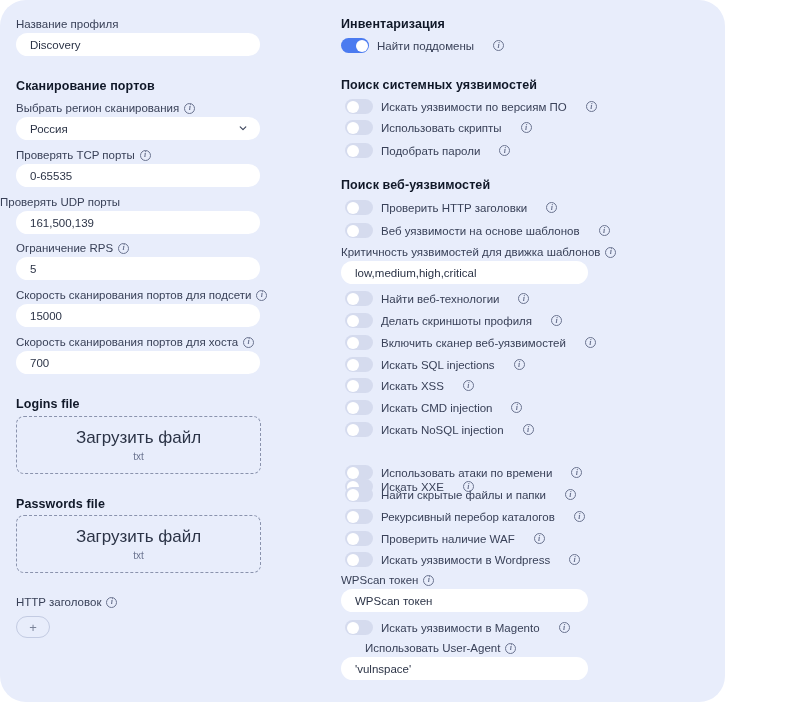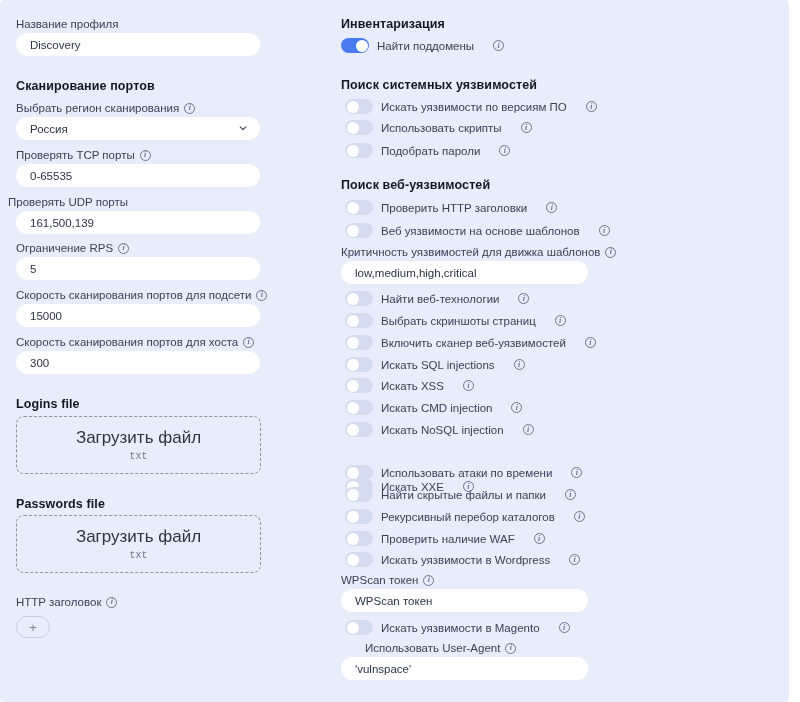--- a/index.html
+++ b/index.html
@@ -11,24 +11,24 @@
   body {
     width: 800px;
     height: 702px;
     font-family: "Liberation Sans", "DejaVu Sans", sans-serif;
     overflow: hidden;
   }
   .card {
     position: absolute;
     left: 0;
     top: 0;
-    width: 789px;
+    width: 725px;
     height: 702px;
     background: #e8edfb;
-    border-radius: 4px;
+    border-radius: 26px;
     box-sizing: border-box;
     overflow: hidden;
   }
   .col {
     position: absolute;
     top: 0;
   }
   .col-left  { left: 0;   width: 330px; }
   .col-right { left: 330px; width: 463px; }
 
@@ -136,21 +136,20 @@
     gap: 3px;
     box-sizing: border-box;
   }
   .upload .u-main {
     font-size: 17px;
     color: #2b3346;
   }
   .upload .u-sub {
     font-size: 10px;
     color: #6b7490;
-    font-family: Liberation Mono, monospace;
   }
 
   
   .add-btn {
     width: 34px;
     height: 22px;
     border: 1px solid #c3cbe2;
     border-radius: 999px;
     display: flex;
     align-items: center;
@@ -193,21 +192,21 @@
     </div>
 
     <div class="p field-label" style="left:16px; top:148px;">
       <span>Проверять TCP порты</span>
       <span class="info-icon">i</span>
     </div>
     <div class="p input" style="left:16px; top:164px; width:244px;">
       <span>0-65535</span>
     </div>
 
-    <div class="p field-label" style="left:8px; top:195px;flex-direction:column;">
+    <div class="p field-label" style="left:0; top:195px;flex-direction:column;">
       <span>Проверять UDP порты</span>
       <span class="info-icon">i</span>
     </div>
     <div class="p input" style="left:16px; top:211px; width:244px;">
       <span>161,500,139</span>
     </div>
 
     <div class="p field-label" style="left:16px; top:241px;">
       <span>Ограничение RPS</span>
       <span class="info-icon">i</span>
@@ -222,21 +221,21 @@
     </div>
     <div class="p input" style="left:16px; top:304px; width:244px;">
       <span>15000</span>
     </div>
 
     <div class="p field-label" style="left:16px; top:335px;">
       <span>Скорость сканирования портов для хоста</span>
       <span class="info-icon">i</span>
     </div>
     <div class="p input" style="left:16px; top:351px; width:244px;">
-      <span>300</span>
+      <span>700</span>
     </div>
 
     <div class="p section-title" style="left:16px; top:397px;">Logins file</div>
     <div class="p upload" style="left:16px; top:416px; width:245px;">
       <div class="u-main">Загрузить файл</div>
       <div class="u-sub">txt</div>
     </div>
 
     <div class="p section-title" style="left:16px; top:497px;">Passwords file</div>
     <div class="p upload" style="left:16px; top:515px; width:245px;">
@@ -337,21 +336,21 @@
         <span>Найти веб-технологии</span>
         <span class="info-icon">i</span>
       </div>
     </div>
 
     <div class="p toggle-row" style="left:15px; top:313px;">
       <div class="toggle">
           <div class="knob"></div>
         </div>
       <div class="toggle-label">
-        <span>Выбрать скриншоты страниц</span>
+        <span>Делать скриншоты профиля</span>
         <span class="info-icon">i</span>
       </div>
     </div>
 
     <div class="p toggle-row" style="left:15px; top:335px;">
       <div class="toggle">
           <div class="knob"></div>
         </div>
       <div class="toggle-label">
         <span>Включить сканер веб-уязвимостей</span>

